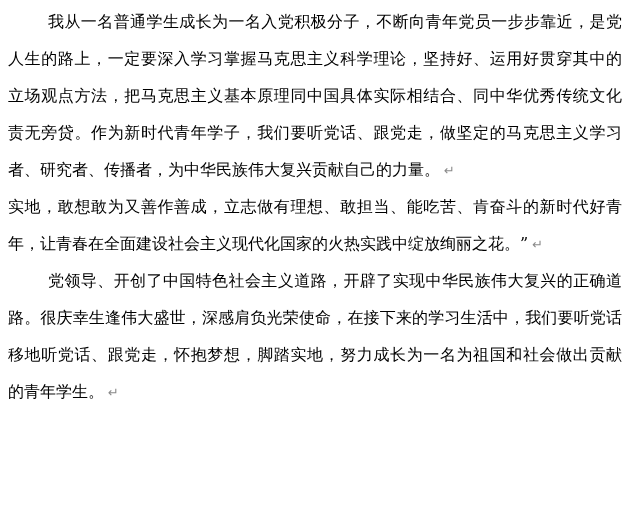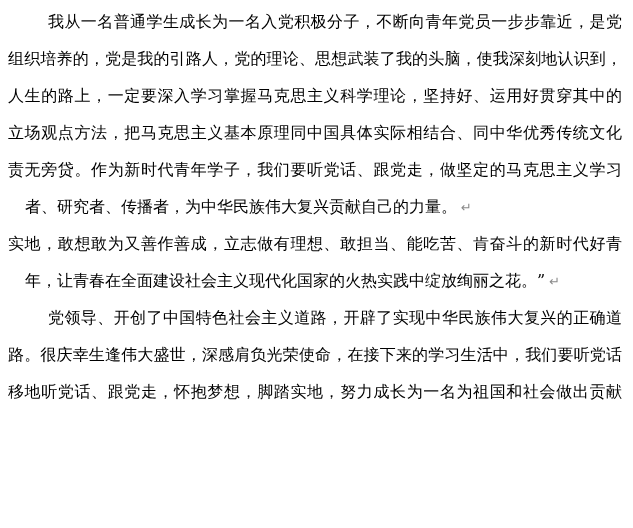--- a/index.html
+++ b/index.html
@@ -28,21 +28,20 @@
     text-align: justify;
     text-align-last: justify;
     overflow: hidden;
   }
   .line.indent {
     text-indent: 40px;
   }
   .line.end {
     text-align: left;
     text-align-last: left;
-    margin-left: 17px;
   }
   .spell-error {
     text-decoration-style: wavy;
     text-decoration-color: #ff0000;
     text-decoration-thickness: 1px;
     text-underline-offset: 5px;
     text-decoration-skip-ink: none;
   }
   .pilcrow {
     color: #8a8a8a;
@@ -50,26 +49,26 @@
     margin-left: 4px;
     font-family: "DejaVu Sans", sans-serif;
   }
 </style>
 </head>
 <body>
 
 <div class="page">
 
   <div class="line indent"><span>我从一名普通学生成长为一名入党积极分子，不断向青年党员</span><span class="spell-error">一步</span><span>步靠近，是党</span></div>
-  <div class="line"><span>组织培养的，党是我的引路人，党的理论、思想武装了我的头脑，使我深刻地认识到，</span></div>
   <div class="line"><span>人生的路上，一定要深入学习掌握马克思主义科学理论，坚持好、运用好贯穿其中的</span></div>
   <div class="line"><span>立场观点方法，把马克思主义基本原理同中国具体实际相结合、同中华优秀传统文化</span></div>
   <div class="line"><span>责无旁贷。作为新时代青年学子，我们要听党话、跟党走，做坚定的马克思主义学习</span></div>
   <div class="line end"><span>者、研究者、传播者，为中华民族伟大复兴贡献自己的力量。</span><span class="pilcrow">↵</span></div>
 
   <div class="line"><span>实地，敢想敢为又善作善成，立志做有理想、敢担当、能吃苦、肯奋斗的新时代好青</span></div>
   <div class="line end"><span>年，让青春在全面建设社会主义现代化国家的火热实践中绽放绚丽之花。”</span><span class="pilcrow">↵</span></div>
 
   <div class="line indent"><span>党领导、开创了中国特色社会主义道路，开辟了实现中华民族伟大复兴的正确道</span></div>
   <div class="line"><span>路。很庆幸生逢伟大盛世，深感肩负光荣使命，在接下来的学习生活中，我们要听党话</span></div>
   <div class="line"><span>移地听党话、跟党走，怀抱梦想，脚踏实地，努力成长为一名为祖国和社会做出贡献</span></div>
+  <div class="line end"><span>的青年学生。</span><span class="pilcrow">↵</span></div>
 
 </div>
 
 </body></html>

